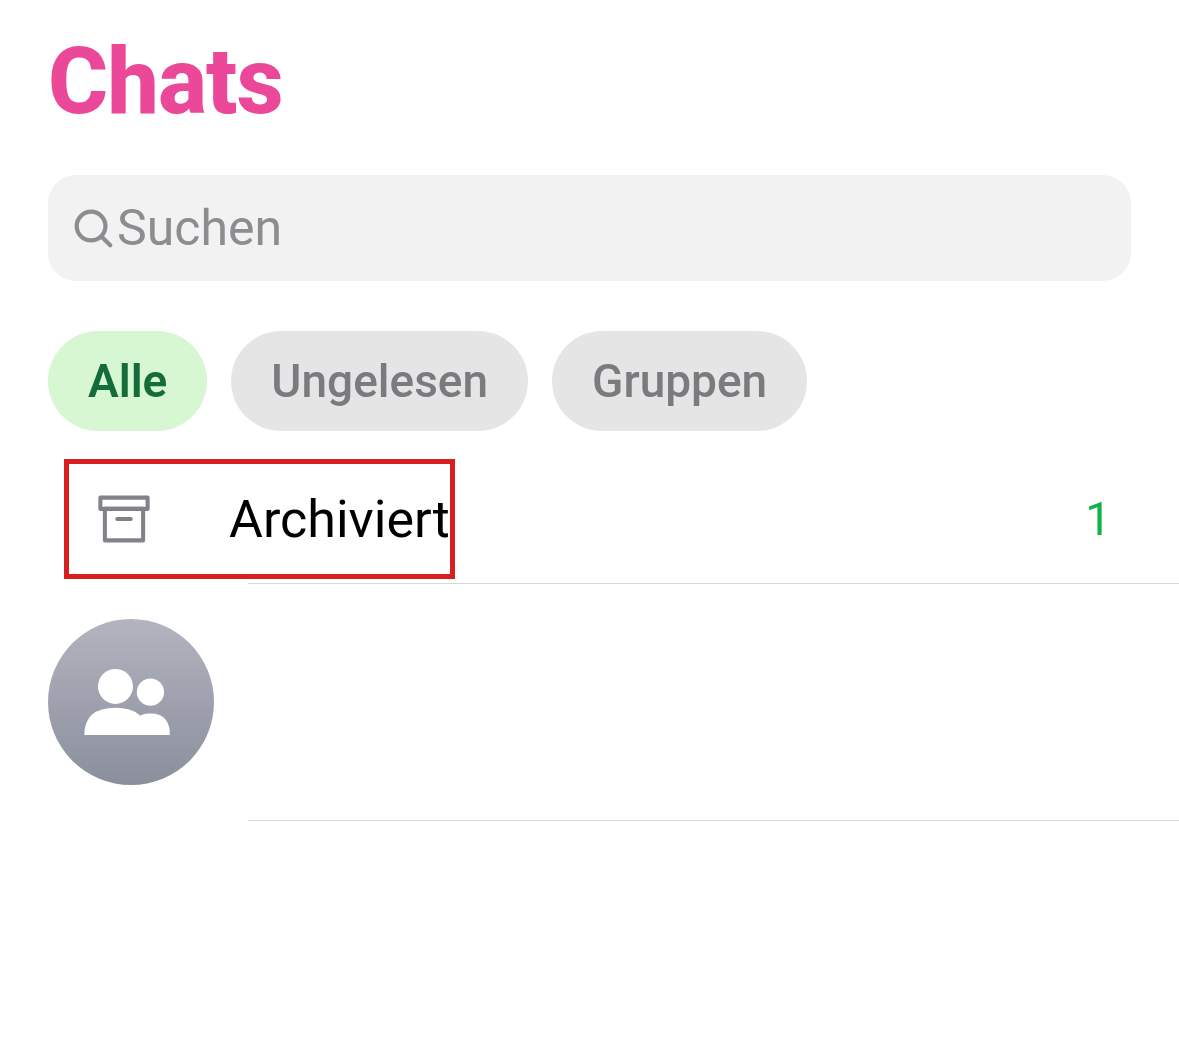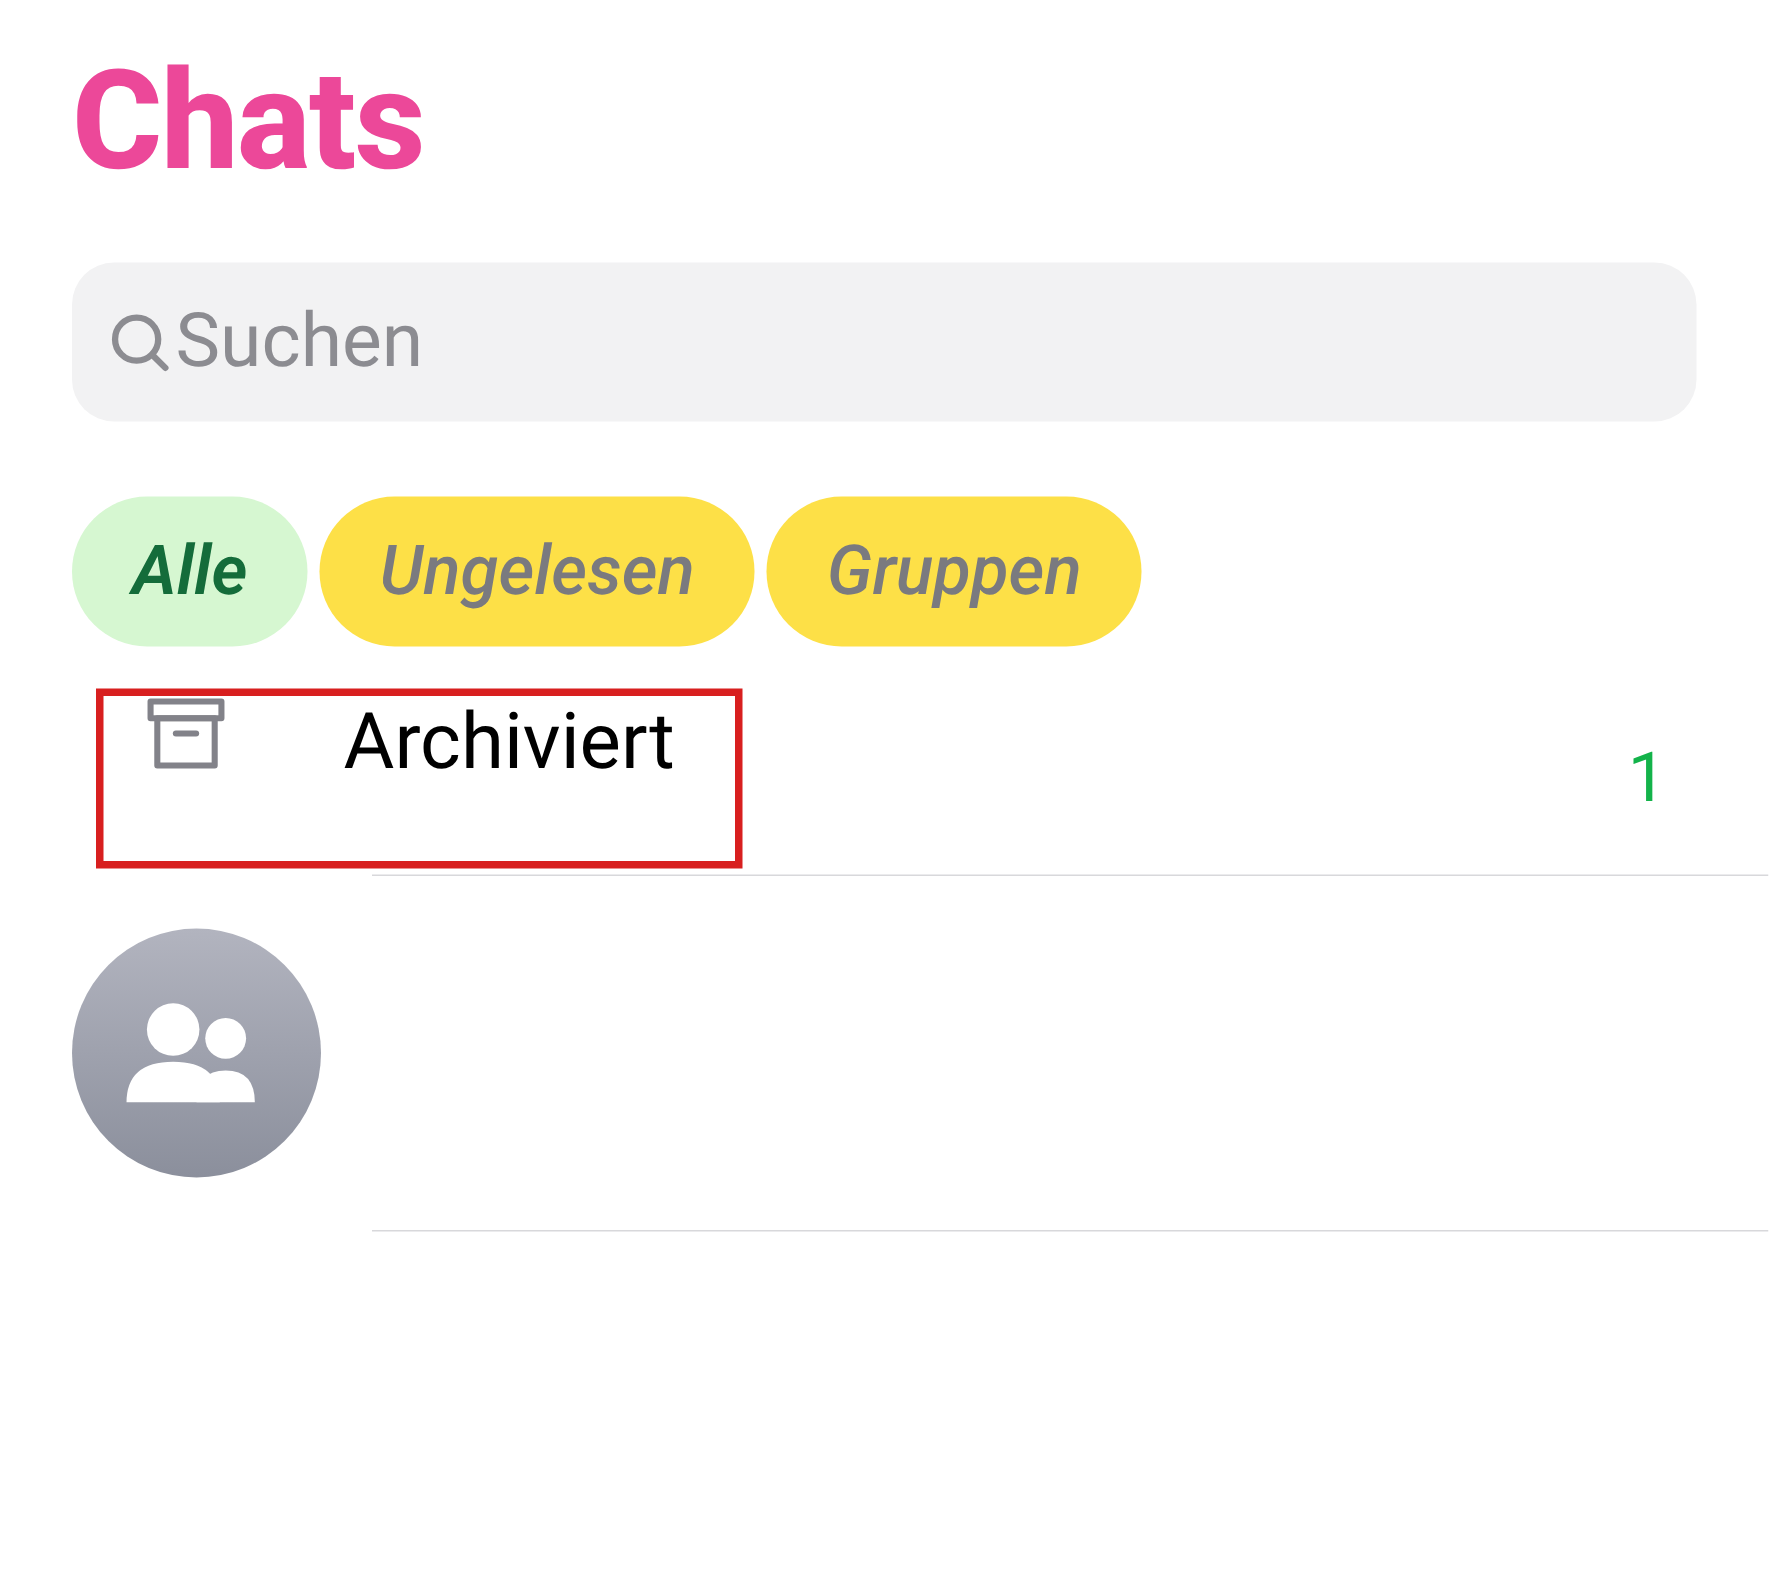--- a/index.html
+++ b/index.html
@@ -42,60 +42,58 @@
       font-size: 50px;
       color: #8c8c91;
       outline: none;
       font-family: inherit;
     }
     .search-input::placeholder {
       color: #8c8c91;
     }
     .filter-row {
       display: flex;
-      gap: 8px;
+      gap: 24px;
       margin: 50px 44px 0 48px;
-      font-style: italic;
     }
     .filter-chip {
       padding: 0 40px;
       height: 100px;
       border-radius: 56px;
       display: flex;
       align-items: center;
       font-size: 46px;
       font-weight: 500;
       cursor: pointer;
     }
     .filter-chip.inactive {
-      background: #fde047;
+      background: #e5e5e5;
       color: #7a7a7f;
       text-align: center;
     }
     .filter-chip.active {
       background: #d6f7d1;
       color: #146c3a;
       font-weight: 600;
     }
     .archived-row {
       margin-top: 24px;
       display: flex;
       align-items: center;
       justify-content: space-between;
       padding-right: 68px;
       height: 128px;
       position: relative;
     }
     .archived-left {
       display: flex;
-      align-items: flex-start;
+      align-items: center;
       height: 120px;
       margin-left: 64px;
       padding-left: 28px;
-      padding-right: 40px;
       border: 5px solid #d81f1f;
       box-sizing: border-box;
     }
     .archive-icon {
       color: #828289;
       display: flex;
       align-items: center;
     }
     .archived-label {
       font-size: 52px;

